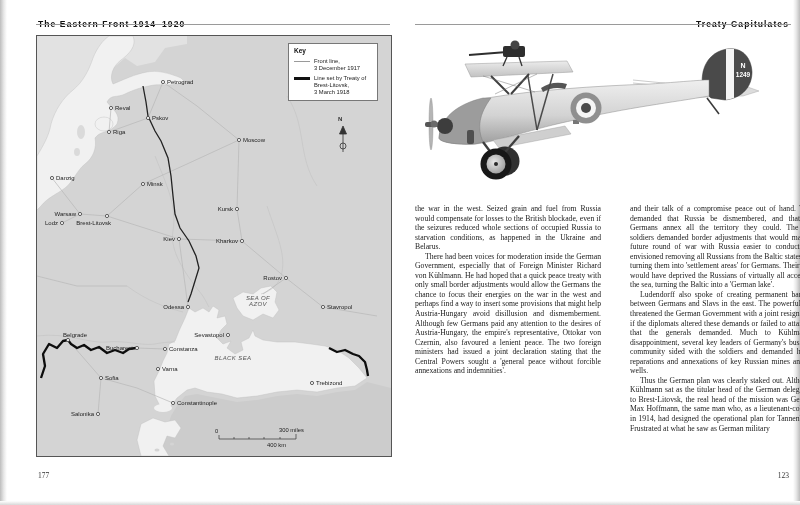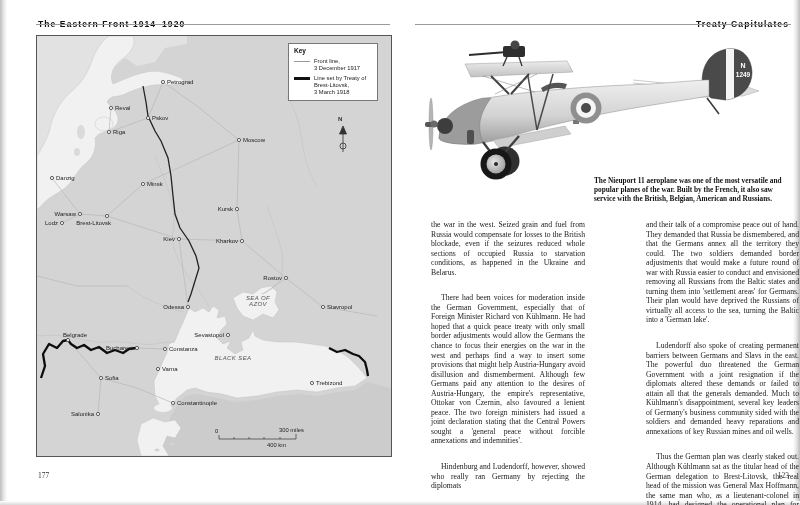--- a/index.html
+++ b/index.html
@@ -43,21 +43,21 @@
   .key-lbl{font:5.8px/7px "Liberation Sans",sans-serif;color:#222;white-space:pre-line;}
   .north-n{position:absolute;left:301px;top:80px;font:bold 6px "Liberation Sans",sans-serif;color:#333;}
 
   
   .plane{position:absolute;left:425px;top:28px;width:360px;height:155px;}
   .plane-caption{position:absolute;left:594px;top:176px;width:193px;
        font:bold 7.3px/9.2px "Liberation Serif",serif;color:#111;text-align:left;}
   .col{position:absolute;top:204px;font:7.7px/9.55px "Liberation Serif",serif;
        color:#1a1a1a;text-align:justify;}
   #col1{left:415px;width:186px;} #col2{left:630px;width:185px;}
-  .col p{margin:16px;} .col p.indent{text-indent:10px;}
+  .col p{margin:0;} .col p.indent{text-indent:10px;}
   .map-caption{position:absolute;left:415px;top:420px;width:192px;
        font:bold 7.3px/9.4px "Liberation Serif",serif;color:#111;}
 </style>
 </head>
 <body>
 
 <div class="spread">
   <div class="edge-l"></div>
   <div class="edge-r"></div>
   <div class="edge-b"></div>
@@ -370,26 +370,24 @@
     <g>
       <circle cx="80" cy="133" r="14.5" fill="#303030"></circle>
       <line x1="58" y1="114" x2="70" y2="130" stroke="#3e3e3e" stroke-width="2.3"></line>
       <line x1="94" y1="108" x2="75" y2="130" stroke="#3e3e3e" stroke-width="2.3"></line>
       <circle cx="71" cy="136" r="15.5" fill="#171717"></circle>
       <circle cx="71" cy="136" r="9.5" fill="url(#hub)"></circle>
       <circle cx="71" cy="136" r="2" fill="#2a2a2a"></circle>
     </g>
   </svg>
 
-  <div class="plane-caption">The Nieuport 11 aeroplane was one of the most versatile and popular planes of the war. Built by the French, it also saw service with the British, Belgian, American and Russians.</div>
 
   <div class="col" id="col1">
       <p>the war in the west. Seized grain and fuel from Russia would compensate for losses to the British blockade, even if the seizures reduced whole sections of occupied Russia to starvation conditions, as happened in the Ukraine and Belarus.</p>
       <p class="indent">There had been voices for moderation inside the German Government, especially that of Foreign Minister Richard von Kühlmann. He had hoped that a quick peace treaty with only small border adjustments would allow the Germans the chance to focus their energies on the war in the west and perhaps find a way to insert some provisions that might help Austria-Hungary avoid disillusion and dismemberment. Although few Germans paid any attention to the desires of Austria-Hungary, the empire's representative, Ottokar von Czernin, also favoured a lenient peace. The two foreign ministers had issued a joint declaration stating that the Central Powers sought a 'general peace without forcible annexations and indemnities'.</p>
-      <p class="indent">Hindenburg and Ludendorff, however, showed who really ran Germany by rejecting the diplomats</p>
     </div>
   <div class="col" id="col2">
       <p>and their talk of a compromise peace out of hand. They demanded that Russia be dismembered, and that the Germans annex all the territory they could. The two soldiers demanded border adjustments that would make a future round of war with Russia easier to conduct and envisioned removing all Russians from the Baltic states and turning them into 'settlement areas' for Germans. Their plan would have deprived the Russians of virtually all access to the sea, turning the Baltic into a 'German lake'.</p>
       <p class="indent">Ludendorff also spoke of creating permanent barriers between Germans and Slavs in the east. The powerful duo threatened the German Government with a joint resignation if the diplomats altered these demands or failed to attain all that the generals demanded. Much to Kühlmann's disappointment, several key leaders of Germany's business community sided with the soldiers and demanded heavy reparations and annexations of key Russian mines and oil wells.</p>
       <p class="indent">Thus the German plan was clearly staked out. Although Kühlmann sat as the titular head of the German delegation to Brest-Litovsk, the real head of the mission was General Max Hoffmann, the same man who, as a lieutenant-colonel in 1914, had designed the operational plan for Tannenberg. Frustrated at what he saw as German military</p>
     </div>
 
   <div class="pagenum" id="pn-left">177</div>
   <div class="pagenum" id="pn-right">123</div>
 </div>

